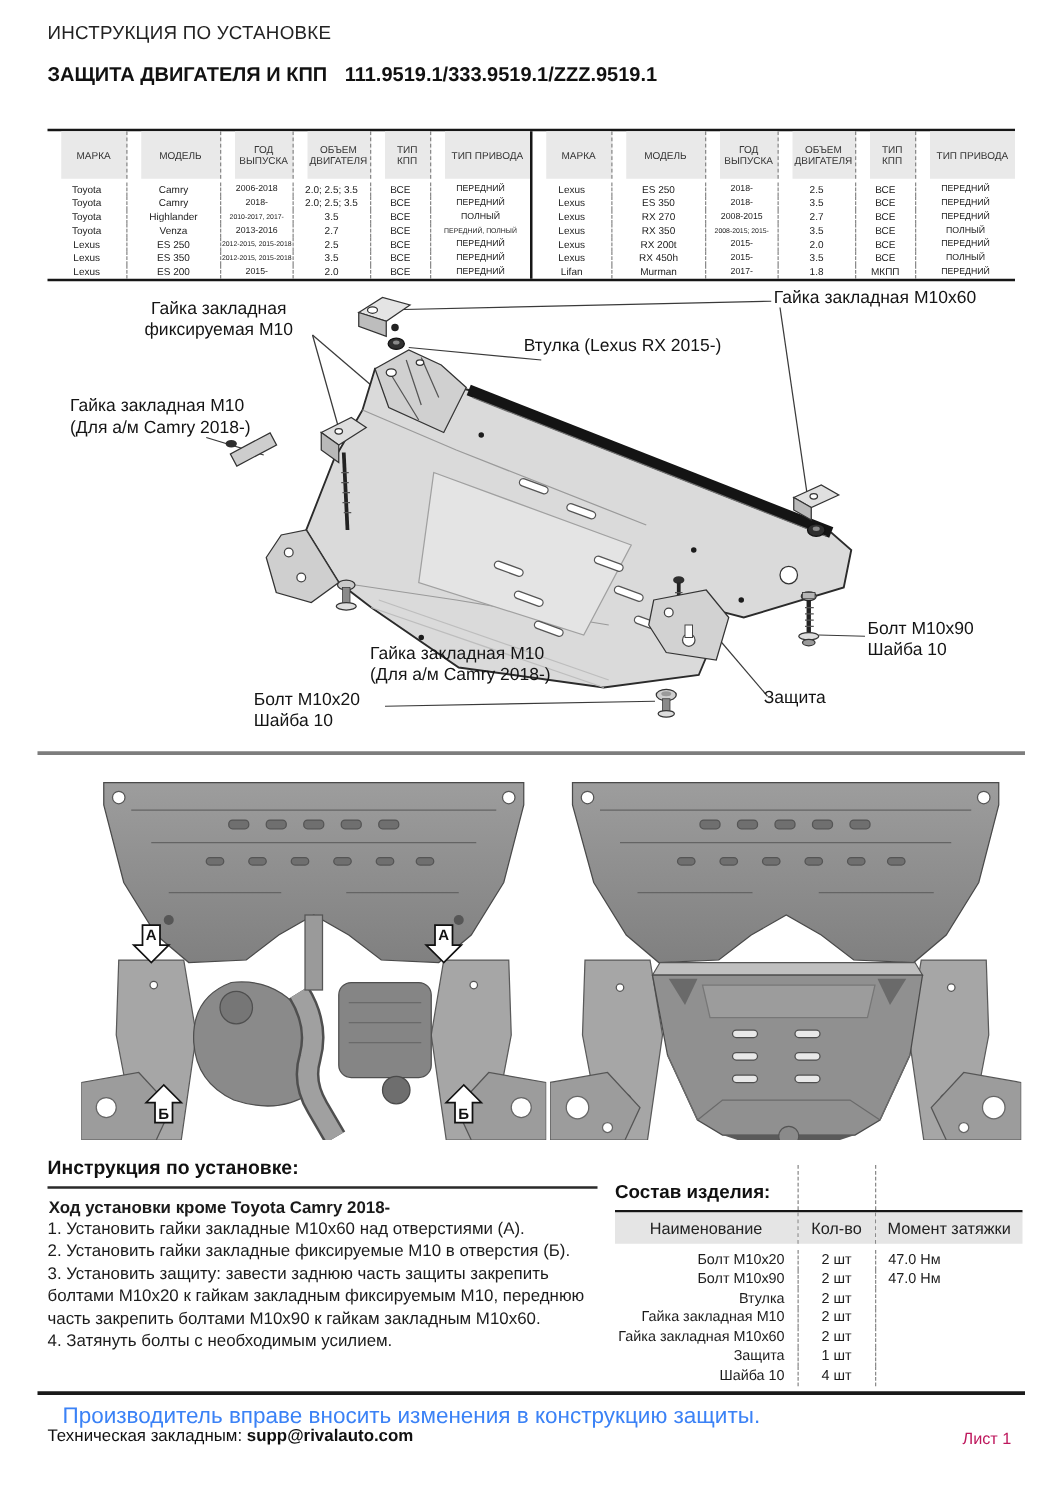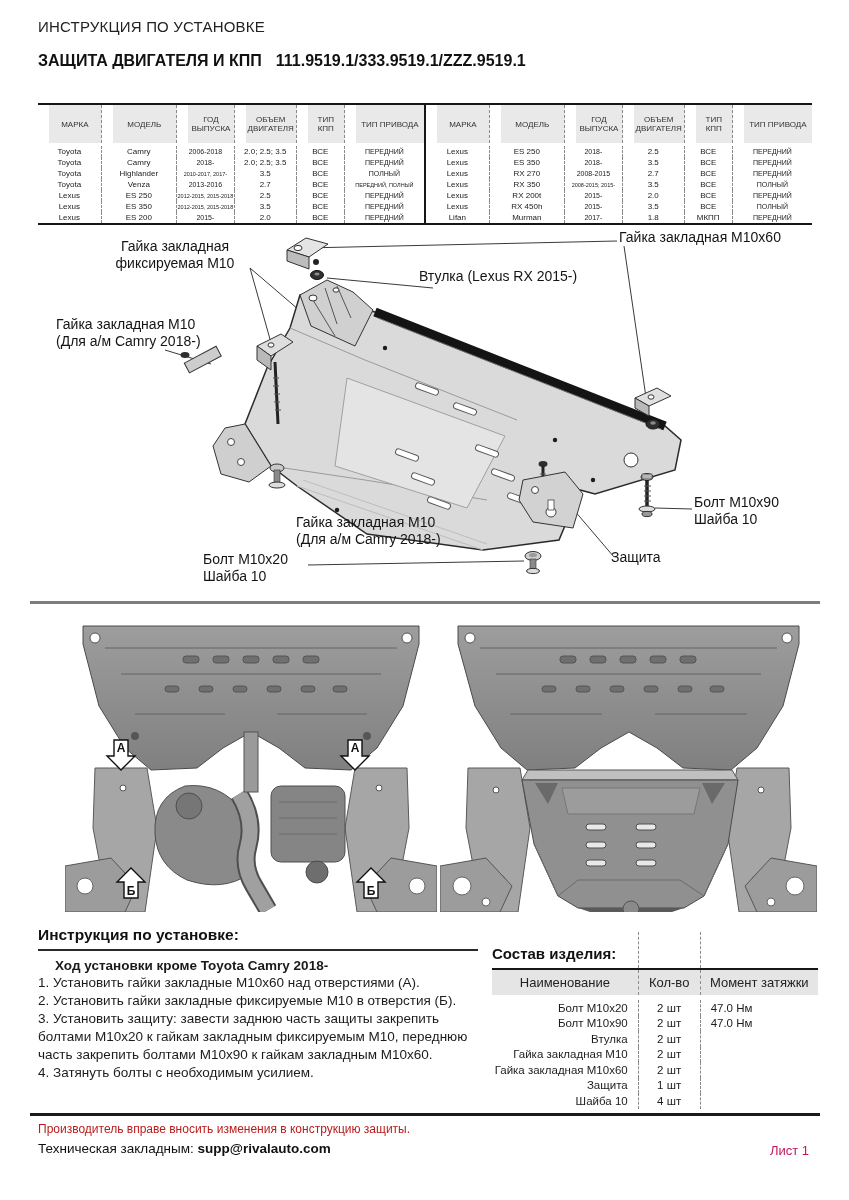--- a/index.html
+++ b/index.html
@@ -33,21 +33,21 @@
   .dlabel{position:absolute;font-size:14px;line-height:17px;color:#141414;white-space:nowrap;}
   .dlabel.center{text-align:center;}
 
   
   .divider{background:#7d7d7d;}
   .rule-dark{background:#1a1a1a;}
 
   
   .inst-h{font-size:15.5px;font-weight:bold;color:#111;}
   .inst-hr{border:none;border-top:2px solid #2a2a2a;margin:5px 0 7px 0;}
-  .inst-sub{font-size:13.5px;font-weight:bold;margin:2px 0 1px 17px;}
+  .inst-sub{font-size:13.5px;font-weight:bold;margin:2px 0 1px 1px;}
   .step{font-size:13.5px;line-height:18px;color:#1c1c1c;}
 
   
   .parts{--pcols:45% 19% 36%;}
   .parts .phead-row,.parts .prow,.parts .ptitle-row{display:grid;grid-template-columns:var(--pcols);}
   .ptitle-row>div{height:30px;display:flex;align-items:flex-end;padding-bottom:6px;
       border-right:1px dashed #8a8a8a;}
   .ptitle-row>div:last-child{border-right:none;}
   .ptitle{font-size:15px;font-weight:bold;color:#111;}
   .phead-row{border-top:2px solid #161616;}
@@ -56,21 +56,21 @@
   .phead-row>div:last-child{border-right:none;}
   .pbody{padding-top:5px;}
   .prow>div{height:15.5px;font-size:11.5px;color:#1c1c1c;display:flex;align-items:center;
       border-right:1px dashed #8a8a8a;}
   .prow>div:last-child{border-right:none;}
   .prow .pname{justify-content:flex-end;padding-right:10px;text-align:right;}
   .prow .pqty{justify-content:center;}
   .prow .ptorque{justify-content:flex-start;padding-left:10px;}
 
   
-  .foot-note{font-size:12px;color:#b91c1c;}
+  .foot-note{font-size:18px;color:#3b82f6;margin-left:12px;}
   .foot-support{font-size:13.5px;color:#111;}
   .foot-support b{font-weight:bold;}
   .sheet{font-size:13px;color:#be185d;}
 
   svg text{font-family:"Liberation Sans",sans-serif;}
 </style>
 </head>
 <body>
 
 <div class="page">

